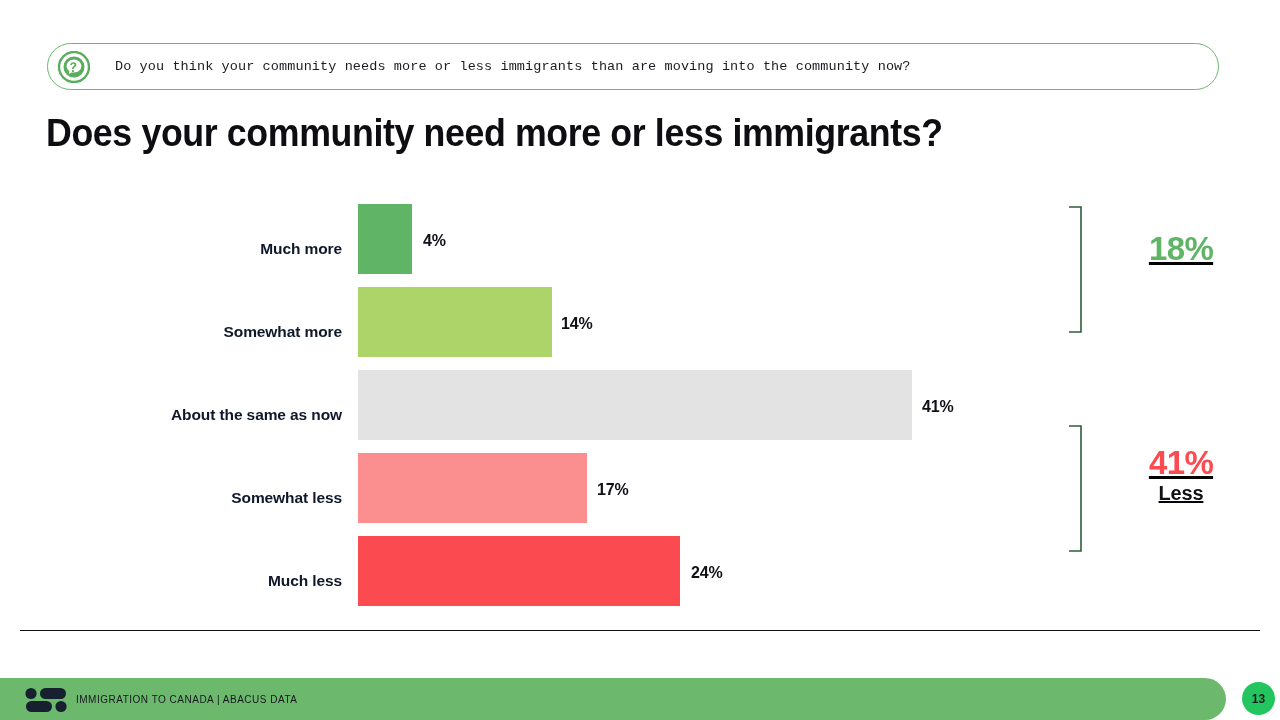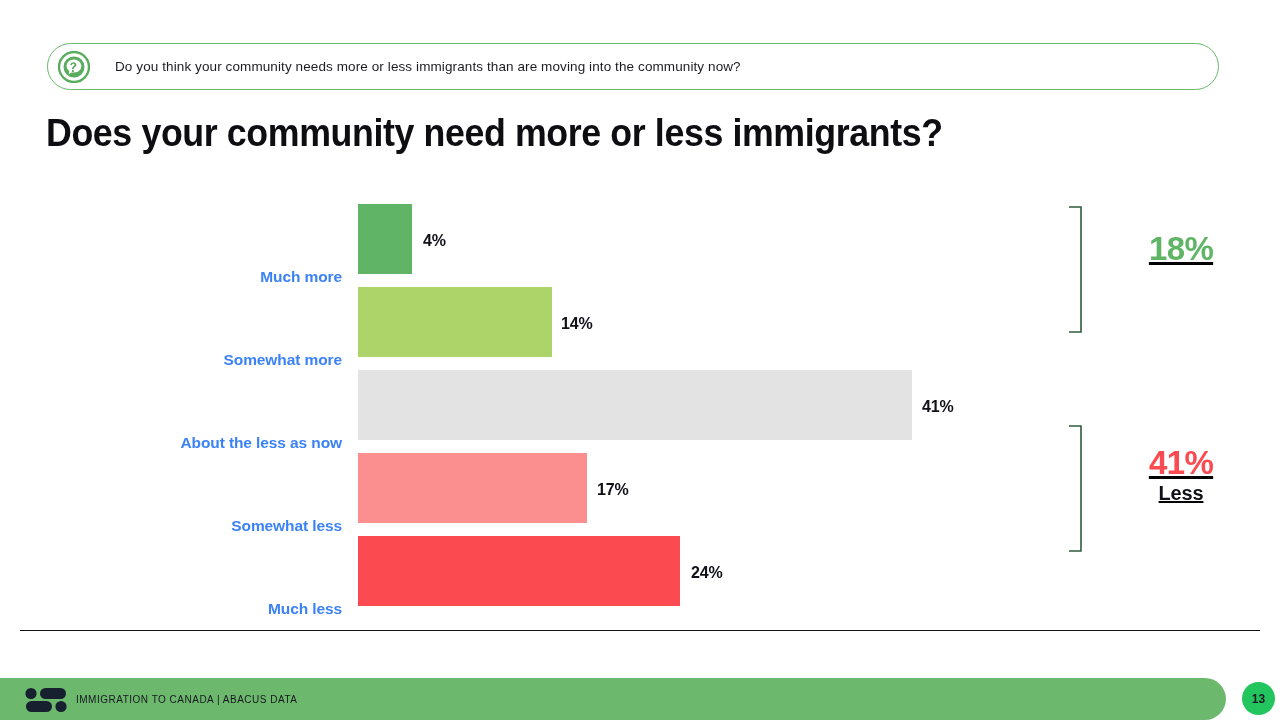--- a/index.html
+++ b/index.html
@@ -33,21 +33,21 @@
     height: 32px;
     margin-left: 10px;
     flex: 0 0 auto;
     display: block;
   }
   .q-text {
     margin-left: 25px;
     font-size: 13.5px;
     color: #1c1c22;
     letter-spacing: 0.1px;
-    font-family: Liberation Sans, sans-serif;
+    font-family: Liberation Mono, monospace;
   }
 
   
   .slide-title {
     position: absolute;
     left: 46px;
     top: 112px;
     font-size: 38px;
     font-weight: bold;
     color: #0d0d12;
@@ -69,24 +69,23 @@
     position: absolute;
     left: 0;
     width: 1280px;
     display: block;
   }
   .bar-label {
     position: absolute;
     right: 938px;           
     font-size: 15.5px;
     font-weight: bold;
-    color: #3b82f6;
+    color: #0f172a;
     white-space: nowrap;
     letter-spacing: -0.1px;
-    margin-top: 28px;
   }
   .bar-track {
     position: absolute;
     left: 358px;
     top: 0;
   }
   .bar-value {
     position: absolute;
     font-size: 16px;
     font-weight: bold;
@@ -200,21 +199,21 @@
     <span class="bar-value" style="left:423px;top:28px;">4%</span>
   </div>
 
   <div class="bar-row" style="top:97px;height:70px;">
     <span class="bar-label" style="top:36px;">Somewhat more</span>
     <div class="bar-track" style="top:0;width:194px;height:70px;background:#add468;"></div>
     <span class="bar-value" style="left:561px;top:28px;">14%</span>
   </div>
 
   <div class="bar-row" style="top:180px;height:70px;">
-    <span class="bar-label" style="top:36px;">About the less as now</span>
+    <span class="bar-label" style="top:36px;">About the same as now</span>
     <div class="bar-track" style="top:0;width:554px;height:70px;background:#e3e3e3;"></div>
     <span class="bar-value" style="left:922px;top:28px;">41%</span>
   </div>
 
   <div class="bar-row" style="top:263px;height:70px;">
     <span class="bar-label" style="top:36px;">Somewhat less</span>
     <div class="bar-track" style="top:0;width:229px;height:70px;background:#fb8f90;"></div>
     <span class="bar-value" style="left:597px;top:28px;">17%</span>
   </div>
 

